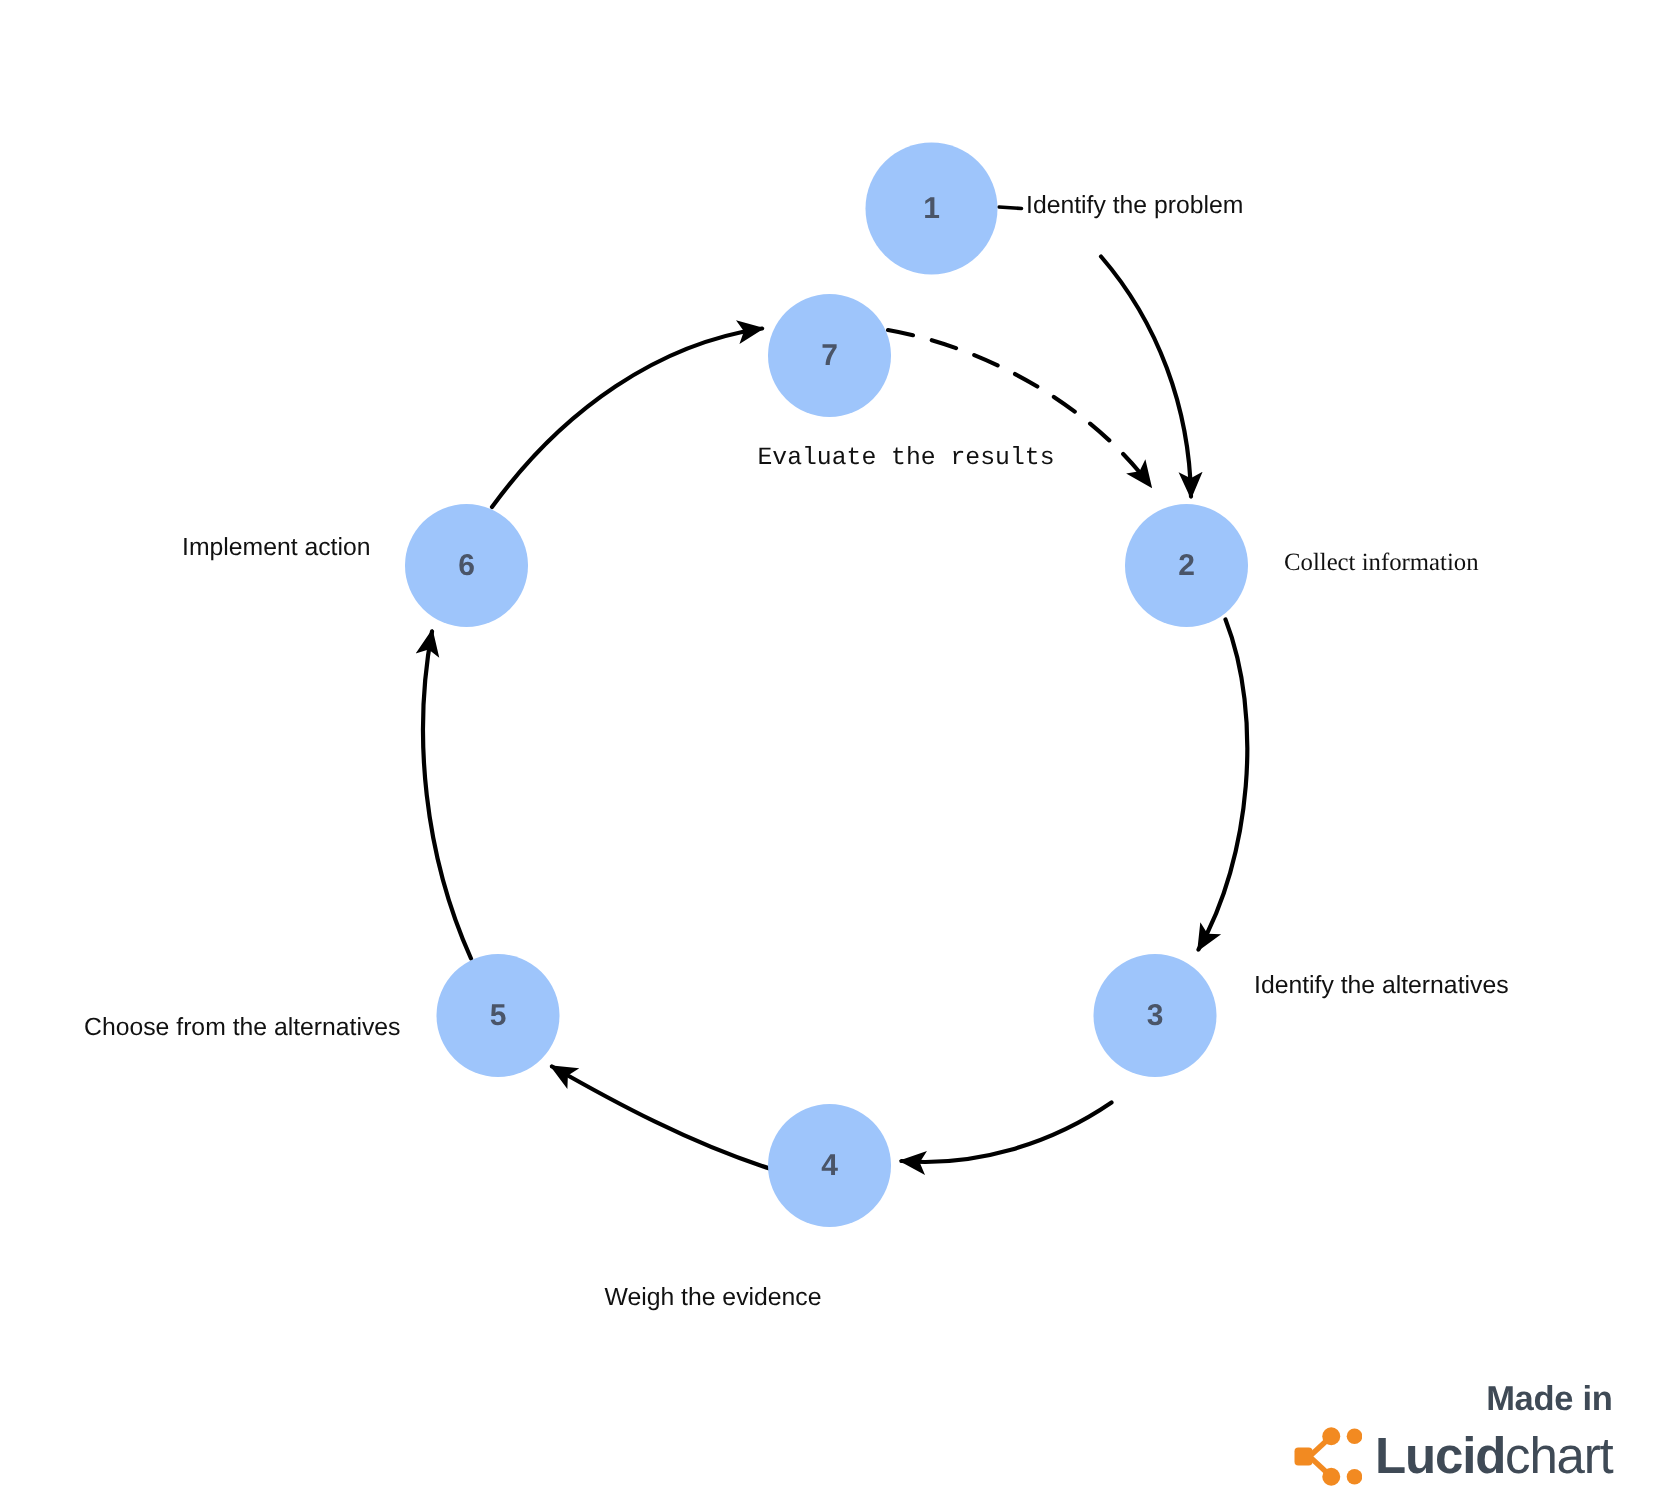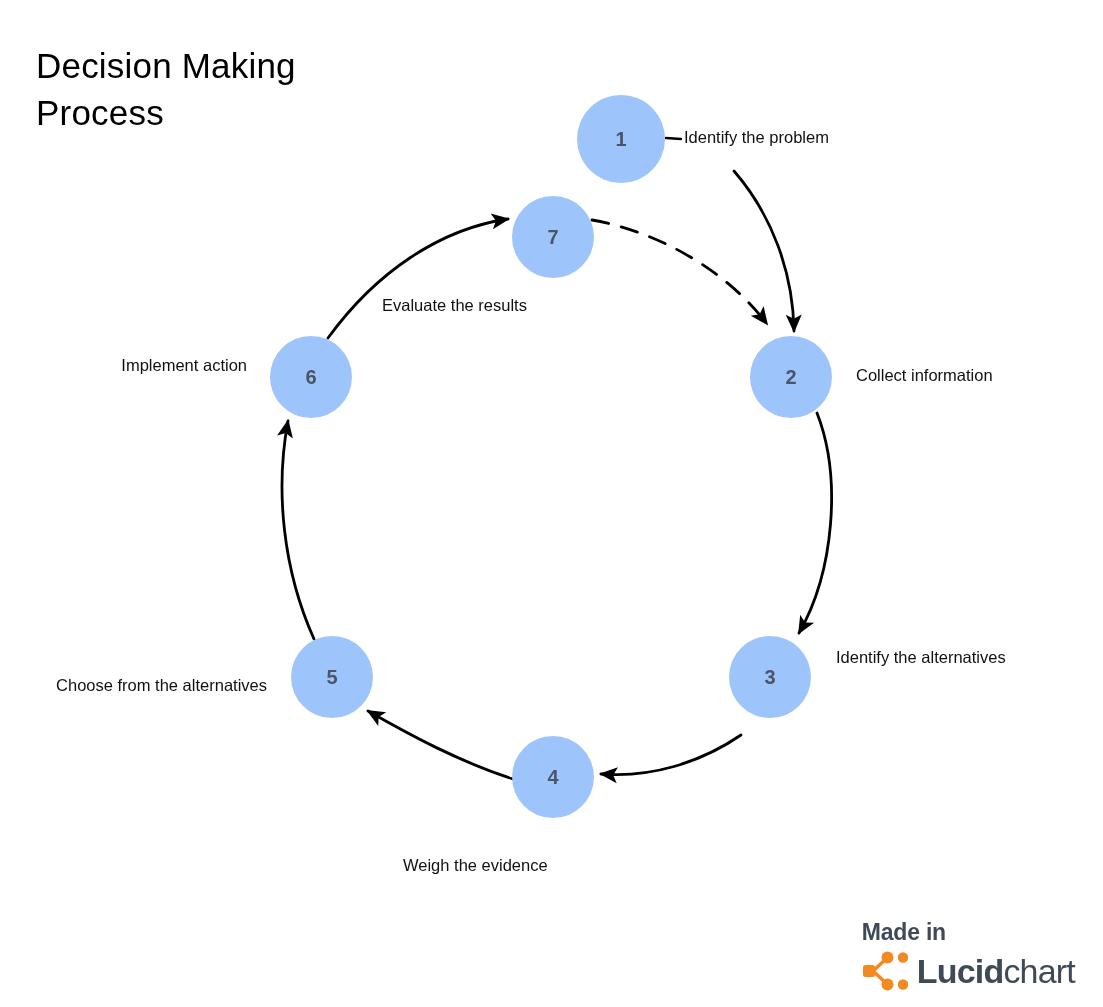--- a/index.html
+++ b/index.html
@@ -55,21 +55,21 @@
     font-size: 16.5px;
     color: #111111;
     white-space: nowrap;
     line-height: 1;
   }
   
   #watermark {
     position: absolute;
     right: 28px;
     bottom: 14px;
-    text-align: left;
+    text-align: right;
   }
   #made-in {
     font-size: 23px;
     font-weight: bold;
     color: #3F4A56;
     line-height: 1.1;
     letter-spacing: -0.2px;
   }
   #logo-row {
     display: flex;
@@ -92,22 +92,20 @@
   }
   #logo-text .chart {
     font-weight: 400;
   }
 </style>
 </head>
 <body>
 
 <div id="canvas">
 
-  <div id="diagram-title">Decision Making
-Process</div>
 
   <svg id="edge-layer" viewBox="0 0 1103 1007" xmlns="http://www.w3.org/2000/svg">
     <defs>
       <marker id="arrowhead" viewBox="0 0 10 10" refX="9" refY="5" markerWidth="6.5" markerHeight="6.5" orient="auto-start-reverse">
         <path d="M 0 0.6 L 10 5 L 0 9.4 L 2.3 5 Z" fill="#000000"></path>
       </marker>
     </defs>
 
     <line x1="666" y1="138" x2="681" y2="139" stroke="#000000" stroke-width="2.4" stroke-linecap="round"></line>
 
@@ -127,21 +125,21 @@
   </svg>
 
   <div class="node" style="left:577px; top:95px; width:88px; height:88px;">
     <span class="node-num">1</span>
   </div>
   <div class="node-label" style="left:684px; top:129px; text-align:center;">Identify the problem</div>
 
   <div class="node" style="left:750px; top:336px; width:82px; height:82px;">
     <span class="node-num">2</span>
   </div>
-  <div class="node-label" style="left:856px; top:367px; text-align:right;">Collect information</div>
+  <div class="node-label" style="left:856px; top:367px; text-align:right;font-family:Liberation Serif, serif;">Collect information</div>
 
   <div class="node" style="left:729px; top:636px; width:82px; height:82px;">
     <span class="node-num">3</span>
   </div>
   <div class="node-label" style="left:836px; top:649px; text-align:left;">Identify the alternatives</div>
 
   <div class="node" style="left:512px; top:736px; width:82px; height:82px;">
     <span class="node-num">4</span>
   </div>
   <div class="node-label" style="left:403px; top:857px; width:300px; text-align:left;">Weigh the evidence</div>
@@ -152,21 +150,21 @@
   <div class="node-label" style="left:-33px; top:677px; width:300px; text-align:right;">Choose from the alternatives</div>
 
   <div class="node" style="left:270px; top:336px; width:82px; height:82px;">
     <span class="node-num">6</span>
   </div>
   <div class="node-label" style="left:-53px; top:357px; width:300px; text-align:right;">Implement action</div>
 
   <div class="node" style="left:512px; top:196px; width:82px; height:82px;">
     <span class="node-num">7</span>
   </div>
-  <div class="node-label" style="left:382px; top:297px; width:300px; text-align:left;">Evaluate the results</div>
+  <div class="node-label" style="left:403px; top:297px; width:300px; text-align:right;font-family:Liberation Mono, monospace;">Evaluate the results</div>
 
   <div id="watermark">
     <div id="made-in">Made in</div>
     <div id="logo-row">
       <svg id="logo-mark" width="46" height="44" viewBox="0 0 46 44" xmlns="http://www.w3.org/2000/svg">
         <g stroke="#F28A21" stroke-width="3.6" fill="none">
           <path d="M 11 22 L 25 9"></path>
           <path d="M 11 22 L 25 35"></path>
         </g>
         <rect x="1" y="16" width="12" height="12" rx="2.5" fill="#F28A21"></rect>

